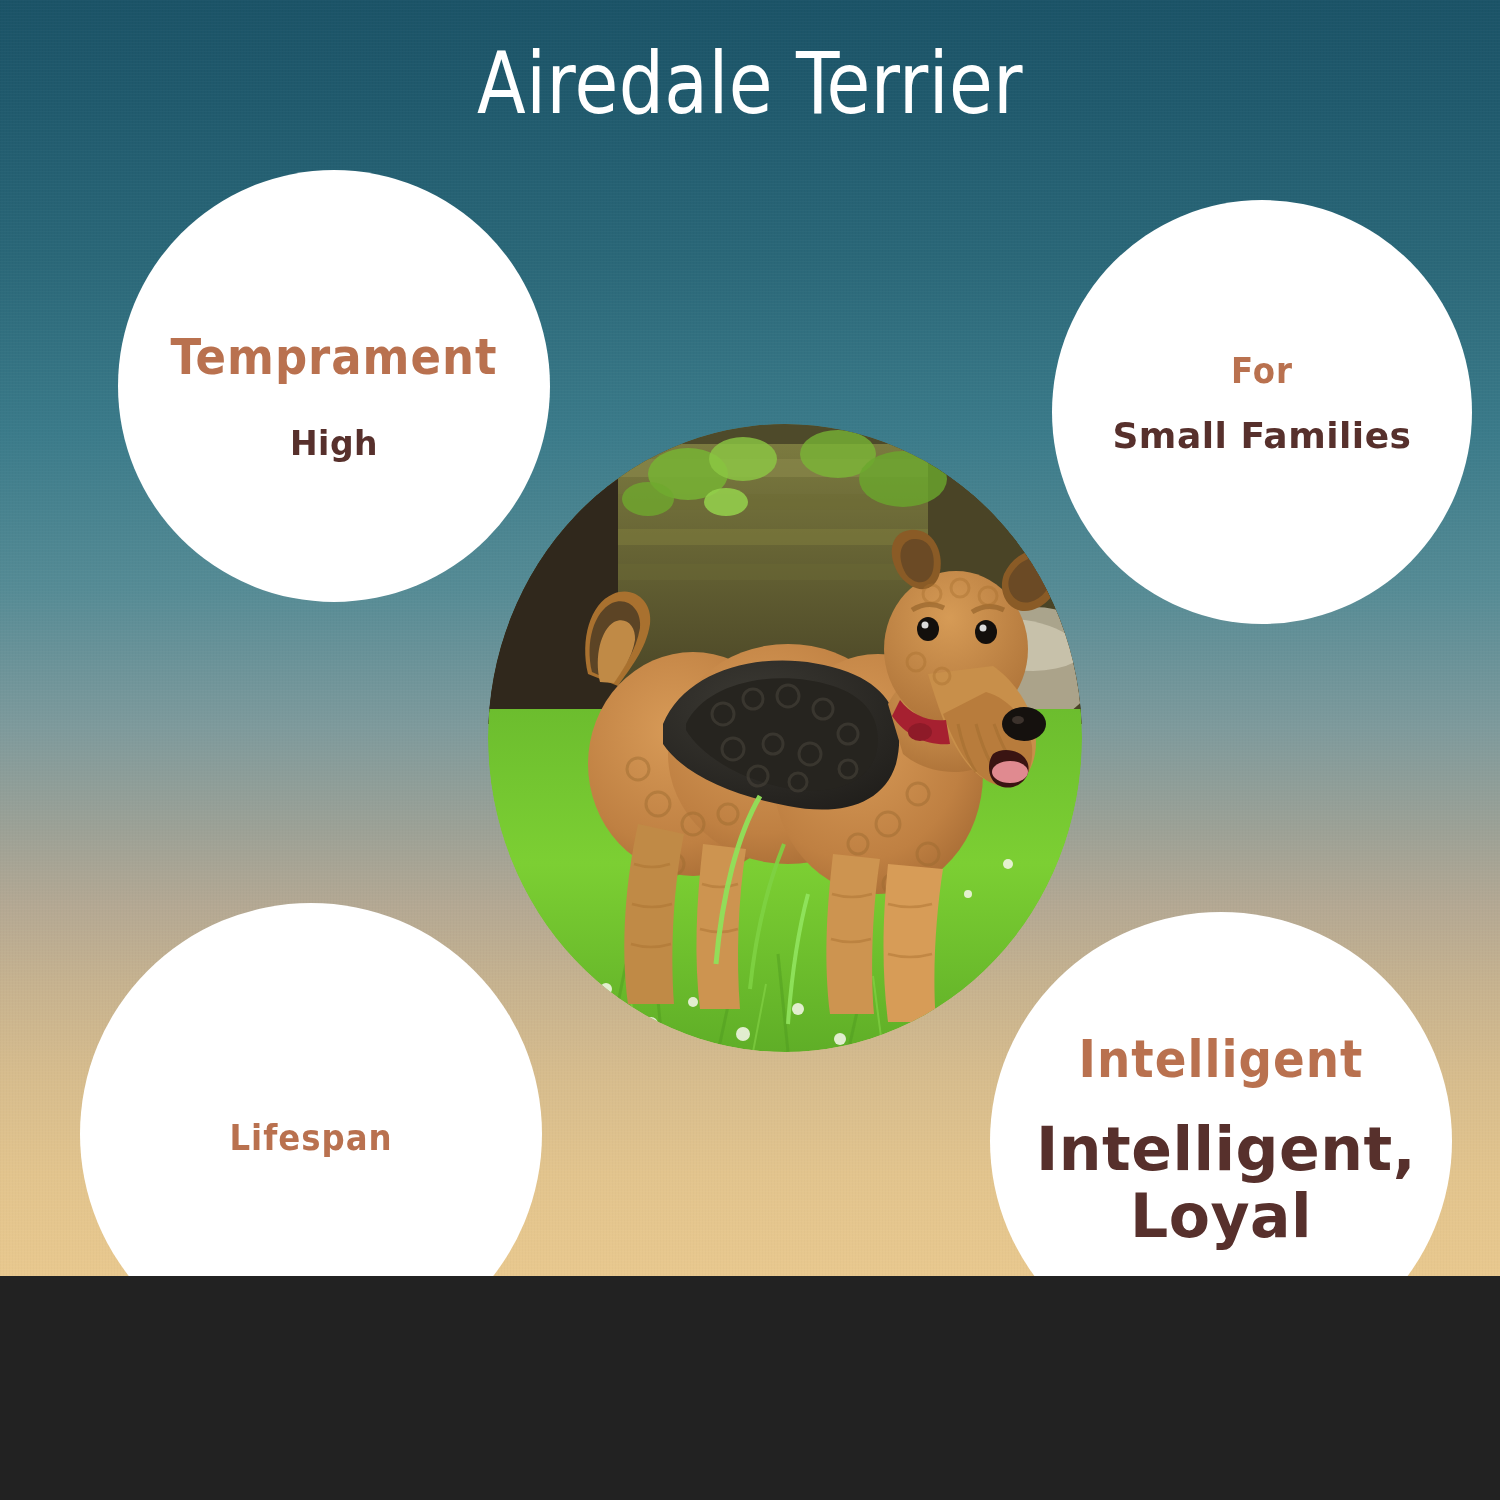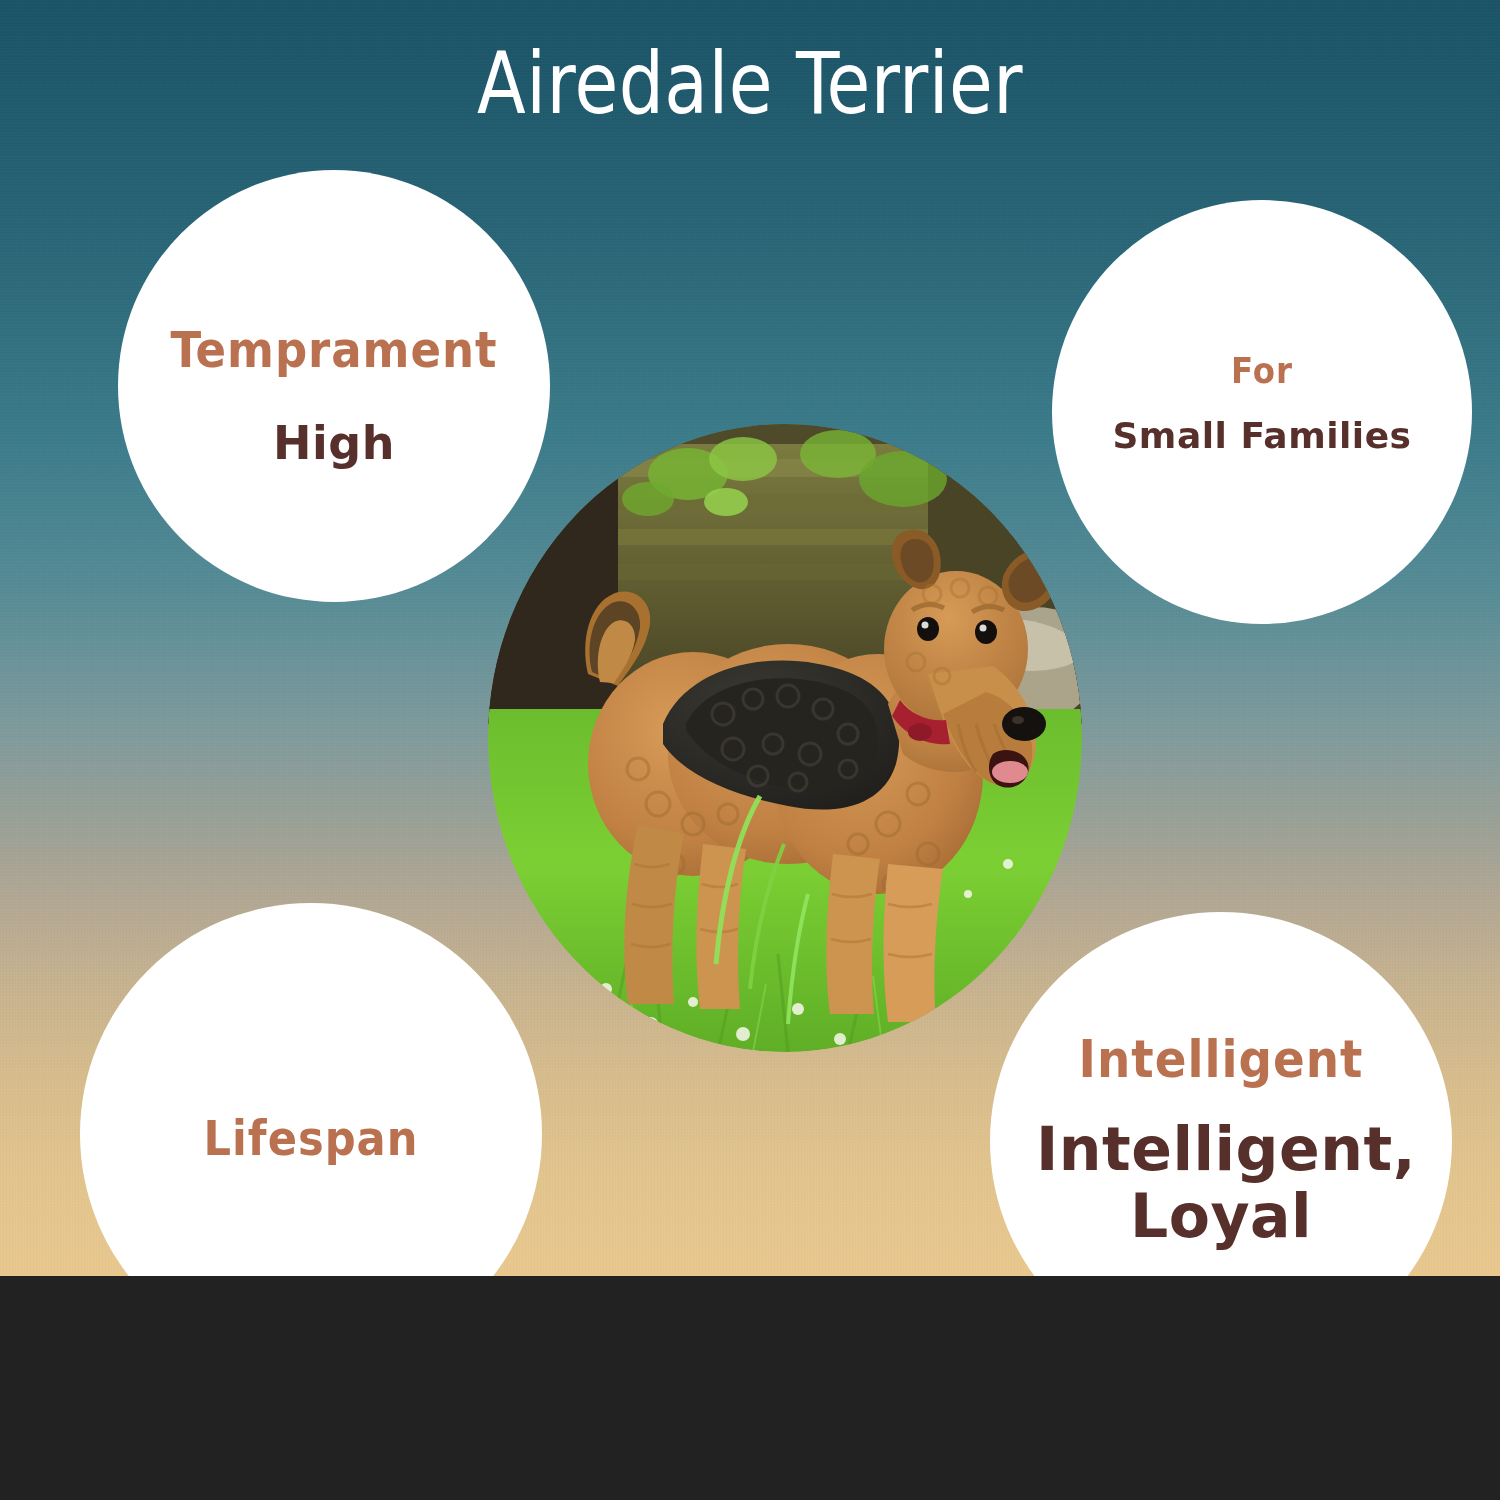--- a/index.html
+++ b/index.html
@@ -95,30 +95,30 @@
     font-family: "DejaVu Sans", "Liberation Sans", sans-serif;
     font-weight: bold;
     color: #57302c;
     line-height: 1.12;
     letter-spacing: 0.5px;
   }
 
   
   #bubble-maintenance { left: 118px;  top: 170px;  width: 432px; height: 432px; padding-top: 22px; }
   #bubble-maintenance .bub-head { font-size: 50px; }
-  #bubble-maintenance .bub-val  { font-size: 46px; margin-top: 42px; }
+  #bubble-maintenance .bub-val  { font-size: 33px; margin-top: 42px; }
 
   
   #bubble-families { left: 1052px; top: 200px;  width: 420px; height: 424px; padding-bottom: 16px; }
   #bubble-families .bub-head { font-size: 36px; }
   #bubble-families .bub-val  { font-size: 36px; margin-top: 26px; max-width: 330px; }
 
   
   #bubble-lifespan { left: 80px;   top: 903px;  width: 462px; height: 462px; }
-  #bubble-lifespan .bub-head { font-size: 48px; margin-top: 8px; }
+  #bubble-lifespan .bub-head { font-size: 36px; margin-top: 8px; }
   #bubble-lifespan .bub-val  { font-size: 52px; margin-top: 40px; }
 
   
   #bubble-temprament { left: 990px; top: 912px; width: 462px; height: 458px; }
   #bubble-temprament .bub-head { font-size: 52px; }
   #bubble-temprament .bub-val  { font-size: 60px; margin-top: 30px; max-width: 370px; }
 </style>
 </head>
 <body>
 

